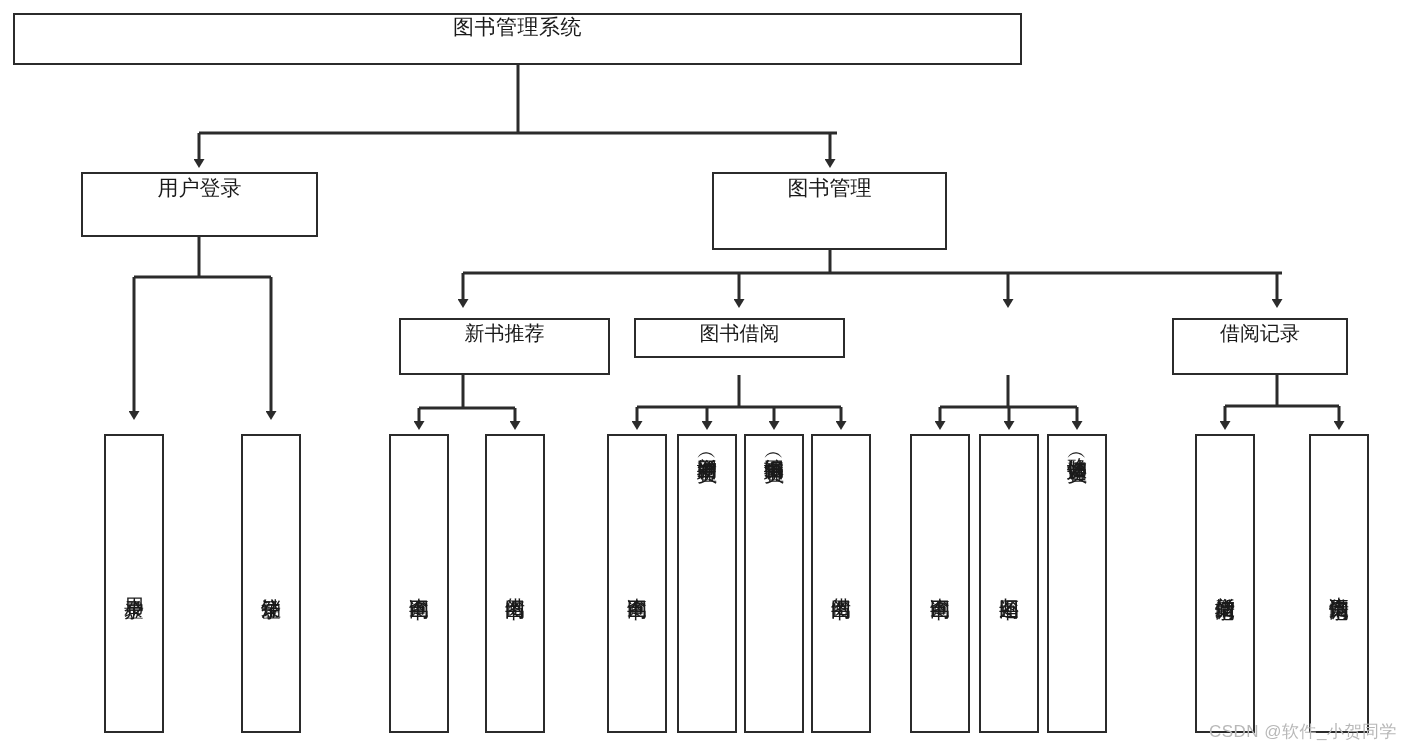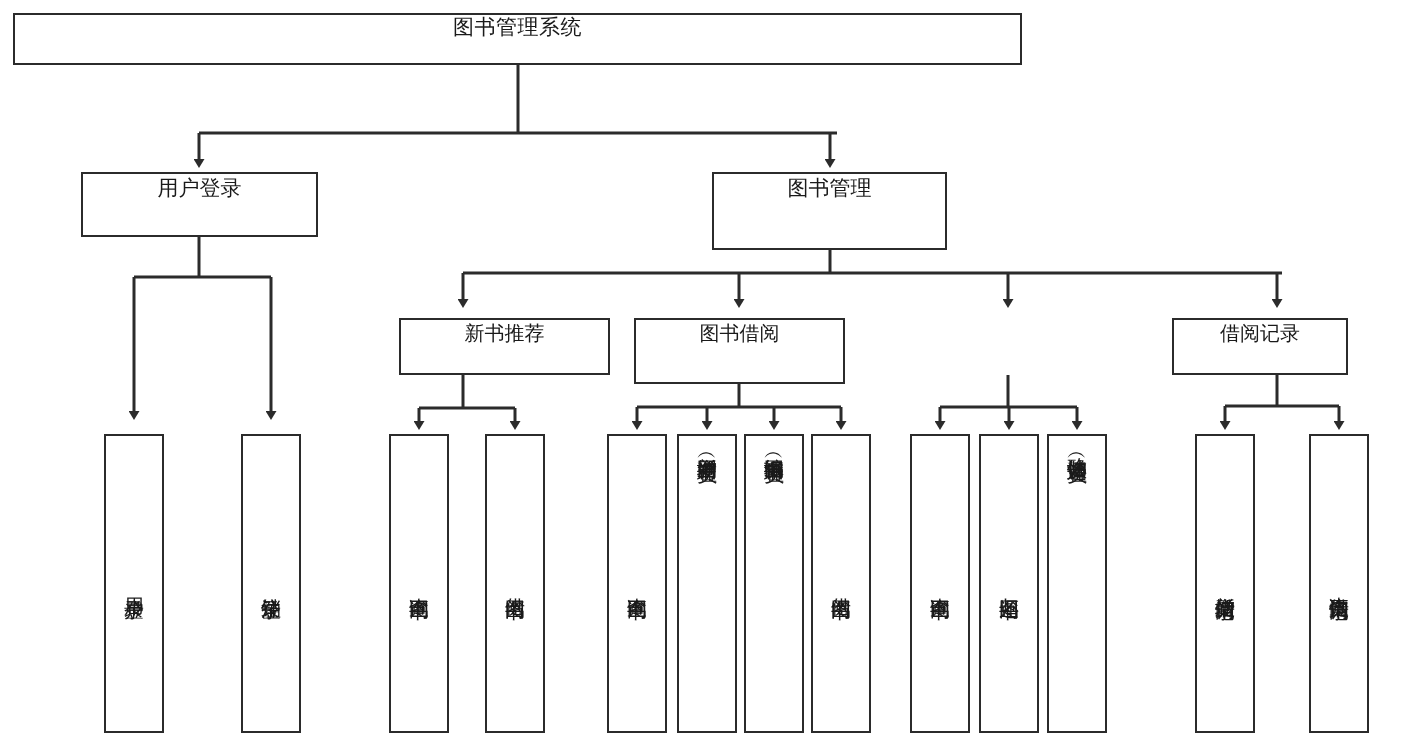--- a/index.html
+++ b/index.html
@@ -136,21 +136,21 @@
   </div>
 
   <div class="node lvl2" style="left:712px; top:172px; width:235px; height:78px;">
     <span>图书管理</span>
   </div>
 
   <div class="node lvl3" style="left:358px; top:318px; width:211px; height:57px;margin-left:41px;">
     <span>新书推荐</span>
   </div>
 
-  <div class="node lvl3" style="left:634px; top:318px; width:211px; height:66px;">
+  <div class="node lvl3" style="left:634px; top:318px; width:211px; height:40px;">
     <span>图书借阅</span>
   </div>
 
 
   <div class="node lvl3" style="left:1172px; top:318px; width:176px; height:57px;">
     <span>借阅记录</span>
   </div>
 
   <div class="leaf" style="left:104px; top:434px; width:60px; height:299px;">
     <span class="vtext">用户登录</span>
@@ -197,14 +197,15 @@
   </div>
 
   <div class="leaf" style="left:1195px; top:434px; width:60px; height:299px;">
     <span class="vtext">新增借阅记录</span>
   </div>
 
   <div class="leaf" style="left:1309px; top:434px; width:60px; height:299px;">
     <span class="vtext">查询借阅记录</span>
   </div>
 
+  <div class="watermark">CSDN @软件_小贺同学</div>
 
 </div>
 
 </body></html>

